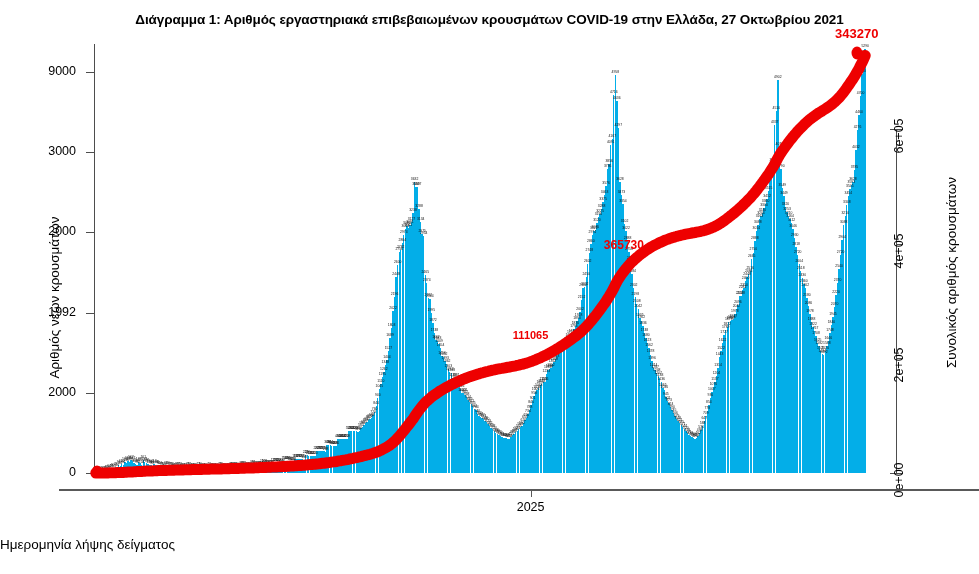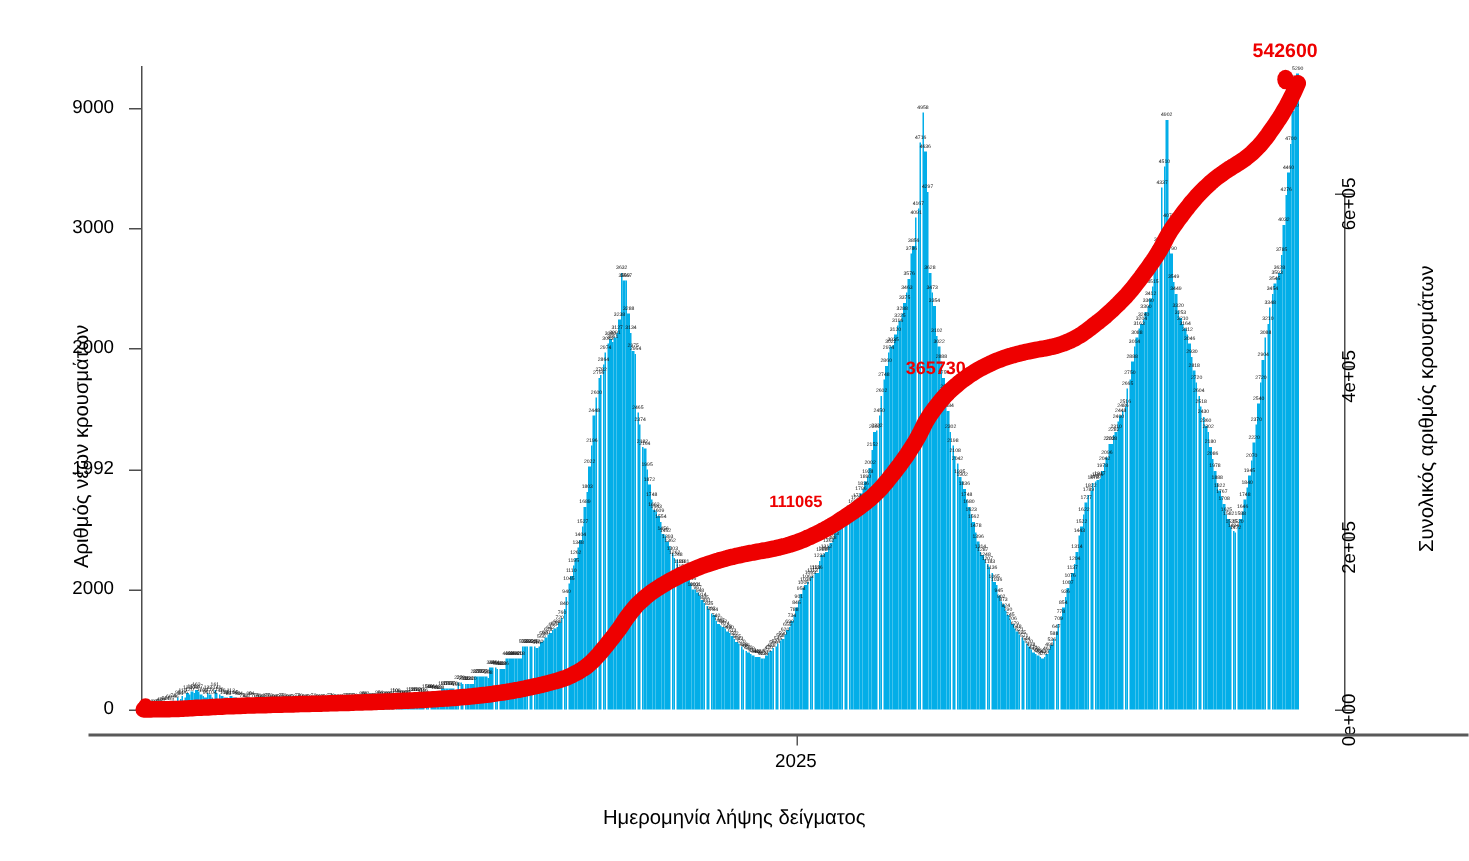--- a/index.html
+++ b/index.html
@@ -58,21 +58,21 @@
   
   .axis-line-bottom{
     position:absolute;left:59px;top:489px;width:920px;height:2px;background:#595959;
   }
   .tick-bottom{position:absolute;top:490px;width:1px;height:7px;background:#595959;}
   .ticklab-bottom{
     position:absolute;top:500px;font-size:12.5px;color:#000;
     transform:translateX(-50%);white-space:nowrap;
   }
   .xlab{
-    position:absolute;left:0;top:537px;width:979px;text-align:center;
+    position:absolute;left:0;top:537px;width:979px;
     font-size:13.5px;color:#000;
   }
 
   
   .bar{position:absolute;bottom:0;background:#03AEE8;}
   #bars{position:absolute;left:0;bottom:0;width:771px;height:433px;}
 
   
   #barlabels{position:absolute;left:0;top:0;width:771px;height:433px;}
   .barlab{
@@ -91,20 +91,21 @@
   .reddot{
     position:absolute;width:11px;height:13px;border-radius:50%;
     background:#ee0000;transform:translate(-50%,-50%);
   }
 </style>
 </head>
 <body>
 
 <div id="chart-root">
 
+  <div class="chart-title">Διάγραμμα 1: Αριθμός εργαστηριακά επιβεβαιωμένων κρουσμάτων COVID-19 στην Ελλάδα, 27 Οκτωβρίου 2021</div>
 
   <div class="axis-line-left"></div>
   <div id="left-ticks">
       <div class="tick-left" style="top: 473px;"></div>
       <div class="ticklab-left" style="top: 473px; right: 18px;">0</div>
       <div class="tick-left" style="top: 392.815px;"></div>
       <div class="ticklab-left" style="top: 392.815px; right: 18px;">2000</div>
       <div class="tick-left" style="top: 312.63px;"></div>
       <div class="ticklab-left" style="top: 312.63px; right: 18px;">1992</div>
       <div class="tick-left" style="top: 232.444px;"></div>
@@ -1147,21 +1148,21 @@
         <div class="barlab" style="left:770.17px;top:7.82px">5290</div>
       </div>
     <svg id="cumline" viewBox="0 0 771 433" preserveAspectRatio="none">
       <path id="cumpath" fill="none" stroke="#EE0000" stroke-width="11" stroke-linecap="round" stroke-linejoin="round" d="M 0.8 433.0 L 2.3 433.0 L 3.8 433.0 L 5.4 433.0 L 6.9 432.9 L 8.4 432.9 L 10.0 432.9 L 11.5 432.9 L 13.0 432.9 L 14.6 432.8 L 16.1 432.8 L 17.6 432.8 L 19.2 432.7 L 20.7 432.7 L 22.2 432.6 L 23.8 432.6 L 25.3 432.5 L 26.8 432.5 L 28.4 432.4 L 29.9 432.3 L 31.4 432.2 L 33.0 432.1 L 34.5 432.0 L 36.0 431.9 L 37.6 431.9 L 39.1 431.8 L 40.6 431.7 L 42.2 431.6 L 43.7 431.6 L 45.2 431.5 L 46.8 431.4 L 48.3 431.3 L 49.8 431.2 L 51.3 431.1 L 52.9 431.1 L 54.4 431.0 L 55.9 430.9 L 57.5 430.9 L 59.0 430.8 L 60.5 430.8 L 62.1 430.7 L 63.6 430.6 L 65.1 430.6 L 66.7 430.5 L 68.2 430.5 L 69.7 430.4 L 71.3 430.4 L 72.8 430.3 L 74.3 430.3 L 75.9 430.2 L 77.4 430.2 L 78.9 430.2 L 80.5 430.1 L 82.0 430.1 L 83.5 430.0 L 85.1 430.0 L 86.6 429.9 L 88.1 429.9 L 89.7 429.8 L 91.2 429.8 L 92.7 429.8 L 94.3 429.7 L 95.8 429.7 L 97.3 429.6 L 98.9 429.6 L 100.4 429.6 L 101.9 429.5 L 103.5 429.5 L 105.0 429.4 L 106.5 429.4 L 108.1 429.3 L 109.6 429.3 L 111.1 429.3 L 112.7 429.2 L 114.2 429.2 L 115.7 429.1 L 117.3 429.1 L 118.8 429.1 L 120.3 429.0 L 121.9 429.0 L 123.4 429.0 L 124.9 428.9 L 126.5 428.9 L 128.0 428.8 L 129.5 428.8 L 131.1 428.7 L 132.6 428.7 L 134.1 428.7 L 135.7 428.6 L 137.2 428.6 L 138.7 428.5 L 140.3 428.5 L 141.8 428.4 L 143.3 428.4 L 144.8 428.3 L 146.4 428.3 L 147.9 428.2 L 149.4 428.2 L 151.0 428.1 L 152.5 428.1 L 154.0 428.0 L 155.6 428.0 L 157.1 427.9 L 158.6 427.9 L 160.2 427.8 L 161.7 427.7 L 163.2 427.7 L 164.8 427.6 L 166.3 427.6 L 167.8 427.5 L 169.4 427.4 L 170.9 427.4 L 172.4 427.3 L 174.0 427.2 L 175.5 427.2 L 177.0 427.1 L 178.6 427.0 L 180.1 427.0 L 181.6 426.9 L 183.2 426.8 L 184.7 426.7 L 186.2 426.7 L 187.8 426.6 L 189.3 426.5 L 190.8 426.4 L 192.4 426.3 L 193.9 426.2 L 195.4 426.1 L 197.0 426.0 L 198.5 425.9 L 200.0 425.8 L 201.6 425.7 L 203.1 425.6 L 204.6 425.5 L 206.2 425.4 L 207.7 425.3 L 209.2 425.2 L 210.8 425.0 L 212.3 424.9 L 213.8 424.7 L 215.4 424.6 L 216.9 424.5 L 218.4 424.3 L 220.0 424.2 L 221.5 424.0 L 223.0 423.9 L 224.6 423.7 L 226.1 423.5 L 227.6 423.3 L 229.2 423.2 L 230.7 423.0 L 232.2 422.8 L 233.8 422.6 L 235.3 422.3 L 236.8 422.1 L 238.4 421.9 L 239.9 421.7 L 241.4 421.5 L 242.9 421.2 L 244.5 420.9 L 246.0 420.7 L 247.5 420.4 L 249.1 420.1 L 250.6 419.9 L 252.1 419.6 L 253.7 419.3 L 255.2 418.9 L 256.7 418.6 L 258.3 418.3 L 259.8 417.9 L 261.3 417.6 L 262.9 417.3 L 264.4 416.9 L 265.9 416.6 L 267.5 416.2 L 269.0 415.8 L 270.5 415.4 L 272.1 415.0 L 273.6 414.6 L 275.1 414.2 L 276.7 413.7 L 278.2 413.3 L 279.7 412.8 L 281.3 412.3 L 282.8 411.7 L 284.3 411.0 L 285.9 410.3 L 287.4 409.5 L 288.9 408.7 L 290.5 407.9 L 292.0 407.0 L 293.5 406.0 L 295.1 405.0 L 296.6 403.8 L 298.1 402.5 L 299.7 401.1 L 301.2 399.6 L 302.7 397.9 L 304.3 396.2 L 305.8 394.4 L 307.3 392.6 L 308.9 390.7 L 310.4 388.8 L 311.9 386.8 L 313.5 384.9 L 315.0 382.9 L 316.5 380.9 L 318.1 378.9 L 319.6 376.6 L 321.1 374.3 L 322.7 372.0 L 324.2 370.0 L 325.7 368.0 L 327.3 366.1 L 328.8 364.2 L 330.3 362.6 L 331.9 361.1 L 333.4 359.8 L 334.9 358.4 L 336.5 357.1 L 338.0 355.9 L 339.5 354.8 L 341.0 353.8 L 342.6 352.7 L 344.1 351.7 L 345.6 350.7 L 347.2 349.8 L 348.7 348.9 L 350.2 348.0 L 351.8 347.1 L 353.3 346.3 L 354.8 345.5 L 356.4 344.7 L 357.9 343.9 L 359.4 343.2 L 361.0 342.5 L 362.5 341.7 L 364.0 341.1 L 365.6 340.4 L 367.1 339.8 L 368.6 339.1 L 370.2 338.5 L 371.7 337.9 L 373.2 337.3 L 374.8 336.8 L 376.3 336.2 L 377.8 335.7 L 379.4 335.2 L 380.9 334.7 L 382.4 334.2 L 384.0 333.8 L 385.5 333.3 L 387.0 332.9 L 388.6 332.5 L 390.1 332.0 L 391.6 331.6 L 393.2 331.3 L 394.7 330.9 L 396.2 330.5 L 397.8 330.2 L 399.3 329.9 L 400.8 329.5 L 402.4 329.2 L 403.9 328.9 L 405.4 328.6 L 407.0 328.4 L 408.5 328.1 L 410.0 327.8 L 411.6 327.5 L 413.1 327.2 L 414.6 327.0 L 416.2 326.7 L 417.7 326.4 L 419.2 326.1 L 420.8 325.8 L 422.3 325.4 L 423.8 325.1 L 425.4 324.7 L 426.9 324.3 L 428.4 324.0 L 430.0 323.5 L 431.5 323.1 L 433.0 322.6 L 434.5 322.1 L 436.1 321.6 L 437.6 321.0 L 439.1 320.4 L 440.7 319.8 L 442.2 319.1 L 443.7 318.4 L 445.3 317.8 L 446.8 317.0 L 448.3 316.3 L 449.9 315.6 L 451.4 314.8 L 452.9 314.0 L 454.5 313.2 L 456.0 312.4 L 457.5 311.5 L 459.1 310.6 L 460.6 309.7 L 462.1 308.8 L 463.7 307.8 L 465.2 306.8 L 466.7 305.8 L 468.3 304.8 L 469.8 303.8 L 471.3 302.8 L 472.9 301.7 L 474.4 300.7 L 475.9 299.6 L 477.5 298.5 L 479.0 297.3 L 480.5 296.2 L 482.1 295.0 L 483.6 293.7 L 485.1 292.5 L 486.7 291.1 L 488.2 289.6 L 489.7 288.2 L 491.3 286.6 L 492.8 285.0 L 494.3 283.2 L 495.9 281.4 L 497.4 279.5 L 498.9 277.6 L 500.5 275.7 L 502.0 273.7 L 503.5 271.7 L 505.1 269.6 L 506.6 267.5 L 508.1 265.4 L 509.7 263.2 L 511.2 260.9 L 512.7 258.5 L 514.3 256.1 L 515.8 253.5 L 517.3 250.8 L 518.9 247.8 L 520.4 244.7 L 521.9 241.7 L 523.5 239.0 L 525.0 236.7 L 526.5 234.5 L 528.1 232.4 L 529.6 230.4 L 531.1 228.5 L 532.6 226.7 L 534.2 224.9 L 535.7 223.2 L 537.2 221.7 L 538.8 220.2 L 540.3 218.8 L 541.8 217.5 L 543.4 216.2 L 544.9 214.9 L 546.4 213.7 L 548.0 212.6 L 549.5 211.5 L 551.0 210.4 L 552.6 209.4 L 554.1 208.4 L 555.6 207.4 L 557.2 206.5 L 558.7 205.7 L 560.2 204.9 L 561.8 204.1 L 563.3 203.3 L 564.8 202.6 L 566.4 201.9 L 567.9 201.2 L 569.4 200.5 L 571.0 199.9 L 572.5 199.4 L 574.0 198.8 L 575.6 198.3 L 577.1 197.8 L 578.6 197.3 L 580.2 196.9 L 581.7 196.4 L 583.2 196.0 L 584.8 195.6 L 586.3 195.2 L 587.8 194.9 L 589.4 194.5 L 590.9 194.2 L 592.4 193.9 L 594.0 193.6 L 595.5 193.3 L 597.0 193.0 L 598.6 192.7 L 600.1 192.5 L 601.6 192.2 L 603.2 191.9 L 604.7 191.6 L 606.2 191.2 L 607.8 190.9 L 609.3 190.5 L 610.8 190.0 L 612.4 189.5 L 613.9 189.0 L 615.4 188.4 L 617.0 187.7 L 618.5 187.1 L 620.0 186.3 L 621.6 185.6 L 623.1 184.7 L 624.6 183.8 L 626.2 182.9 L 627.7 181.8 L 629.2 180.7 L 630.7 179.6 L 632.3 178.4 L 633.8 177.2 L 635.3 176.0 L 636.9 174.8 L 638.4 173.6 L 639.9 172.4 L 641.5 171.1 L 643.0 169.7 L 644.5 168.3 L 646.1 166.9 L 647.6 165.5 L 649.1 164.0 L 650.7 162.5 L 652.2 160.9 L 653.7 159.4 L 655.3 157.8 L 656.8 156.1 L 658.3 154.3 L 659.9 152.5 L 661.4 150.6 L 662.9 148.6 L 664.5 146.6 L 666.0 144.6 L 667.5 142.5 L 669.1 140.4 L 670.6 138.3 L 672.1 136.1 L 673.7 133.9 L 675.2 131.6 L 676.7 129.2 L 678.3 126.7 L 679.8 124.0 L 681.3 121.1 L 682.9 118.0 L 684.4 115.4 L 685.9 113.0 L 687.5 110.7 L 689.0 108.6 L 690.5 106.4 L 692.1 104.4 L 693.6 102.3 L 695.1 100.3 L 696.7 98.4 L 698.2 96.4 L 699.7 94.6 L 701.3 92.8 L 702.8 91.0 L 704.3 89.4 L 705.9 87.8 L 707.4 86.3 L 708.9 84.8 L 710.5 83.3 L 712.0 81.9 L 713.5 80.6 L 715.1 79.3 L 716.6 78.1 L 718.1 77.0 L 719.7 75.9 L 721.2 74.8 L 722.7 73.7 L 724.2 72.7 L 725.8 71.8 L 727.3 70.8 L 728.8 69.9 L 730.4 68.9 L 731.9 67.9 L 733.4 66.9 L 735.0 65.8 L 736.5 64.6 L 738.0 63.4 L 739.6 62.1 L 741.1 60.6 L 742.6 59.1 L 744.2 57.5 L 745.7 55.8 L 747.2 54.0 L 748.8 52.0 L 750.3 50.0 L 751.8 47.8 L 753.4 45.6 L 754.9 43.4 L 756.4 41.1 L 758.0 38.8 L 759.5 36.4 L 761.0 33.8 L 762.6 31.1 L 764.1 28.3 L 765.6 25.3 L 767.2 22.2 L 768.7 18.9 L 770.2 15.5"></path>
     </svg>
   </div>
 
   <div id="annots" style="position:absolute;inset:0;">
       <div class="redlab" style="left: 530.615px; top: 341.496px; font-size: 11px;">111065</div>
       <div class="redlab" style="left: 623.906px; top: 251.689px; font-size: 12px;">365730</div>
-      <div class="redlab" style="left: 856.748px; top: 40.8019px; font-size: 13px;">542600</div>
+      <div class="redlab" style="left: 856.748px; top: 40.8019px; font-size: 13px;">343270</div>
       <div class="reddot" style="left: 856.748px; top: 52.8019px;"></div>
       <div class="reddot" style="left: 97px; top: 471px; width: 10px; height: 11px;"></div>
     </div>
 
   <div class="axis-line-bottom"></div>
   <div id="bottom-ticks">
       <div class="tick-bottom" style="left: 530.615px;"></div>
       <div class="ticklab-bottom" style="left: 530.615px;">2025</div>
     </div>
   <div class="xlab">Ημερομηνία λήψης δείγματος</div>

